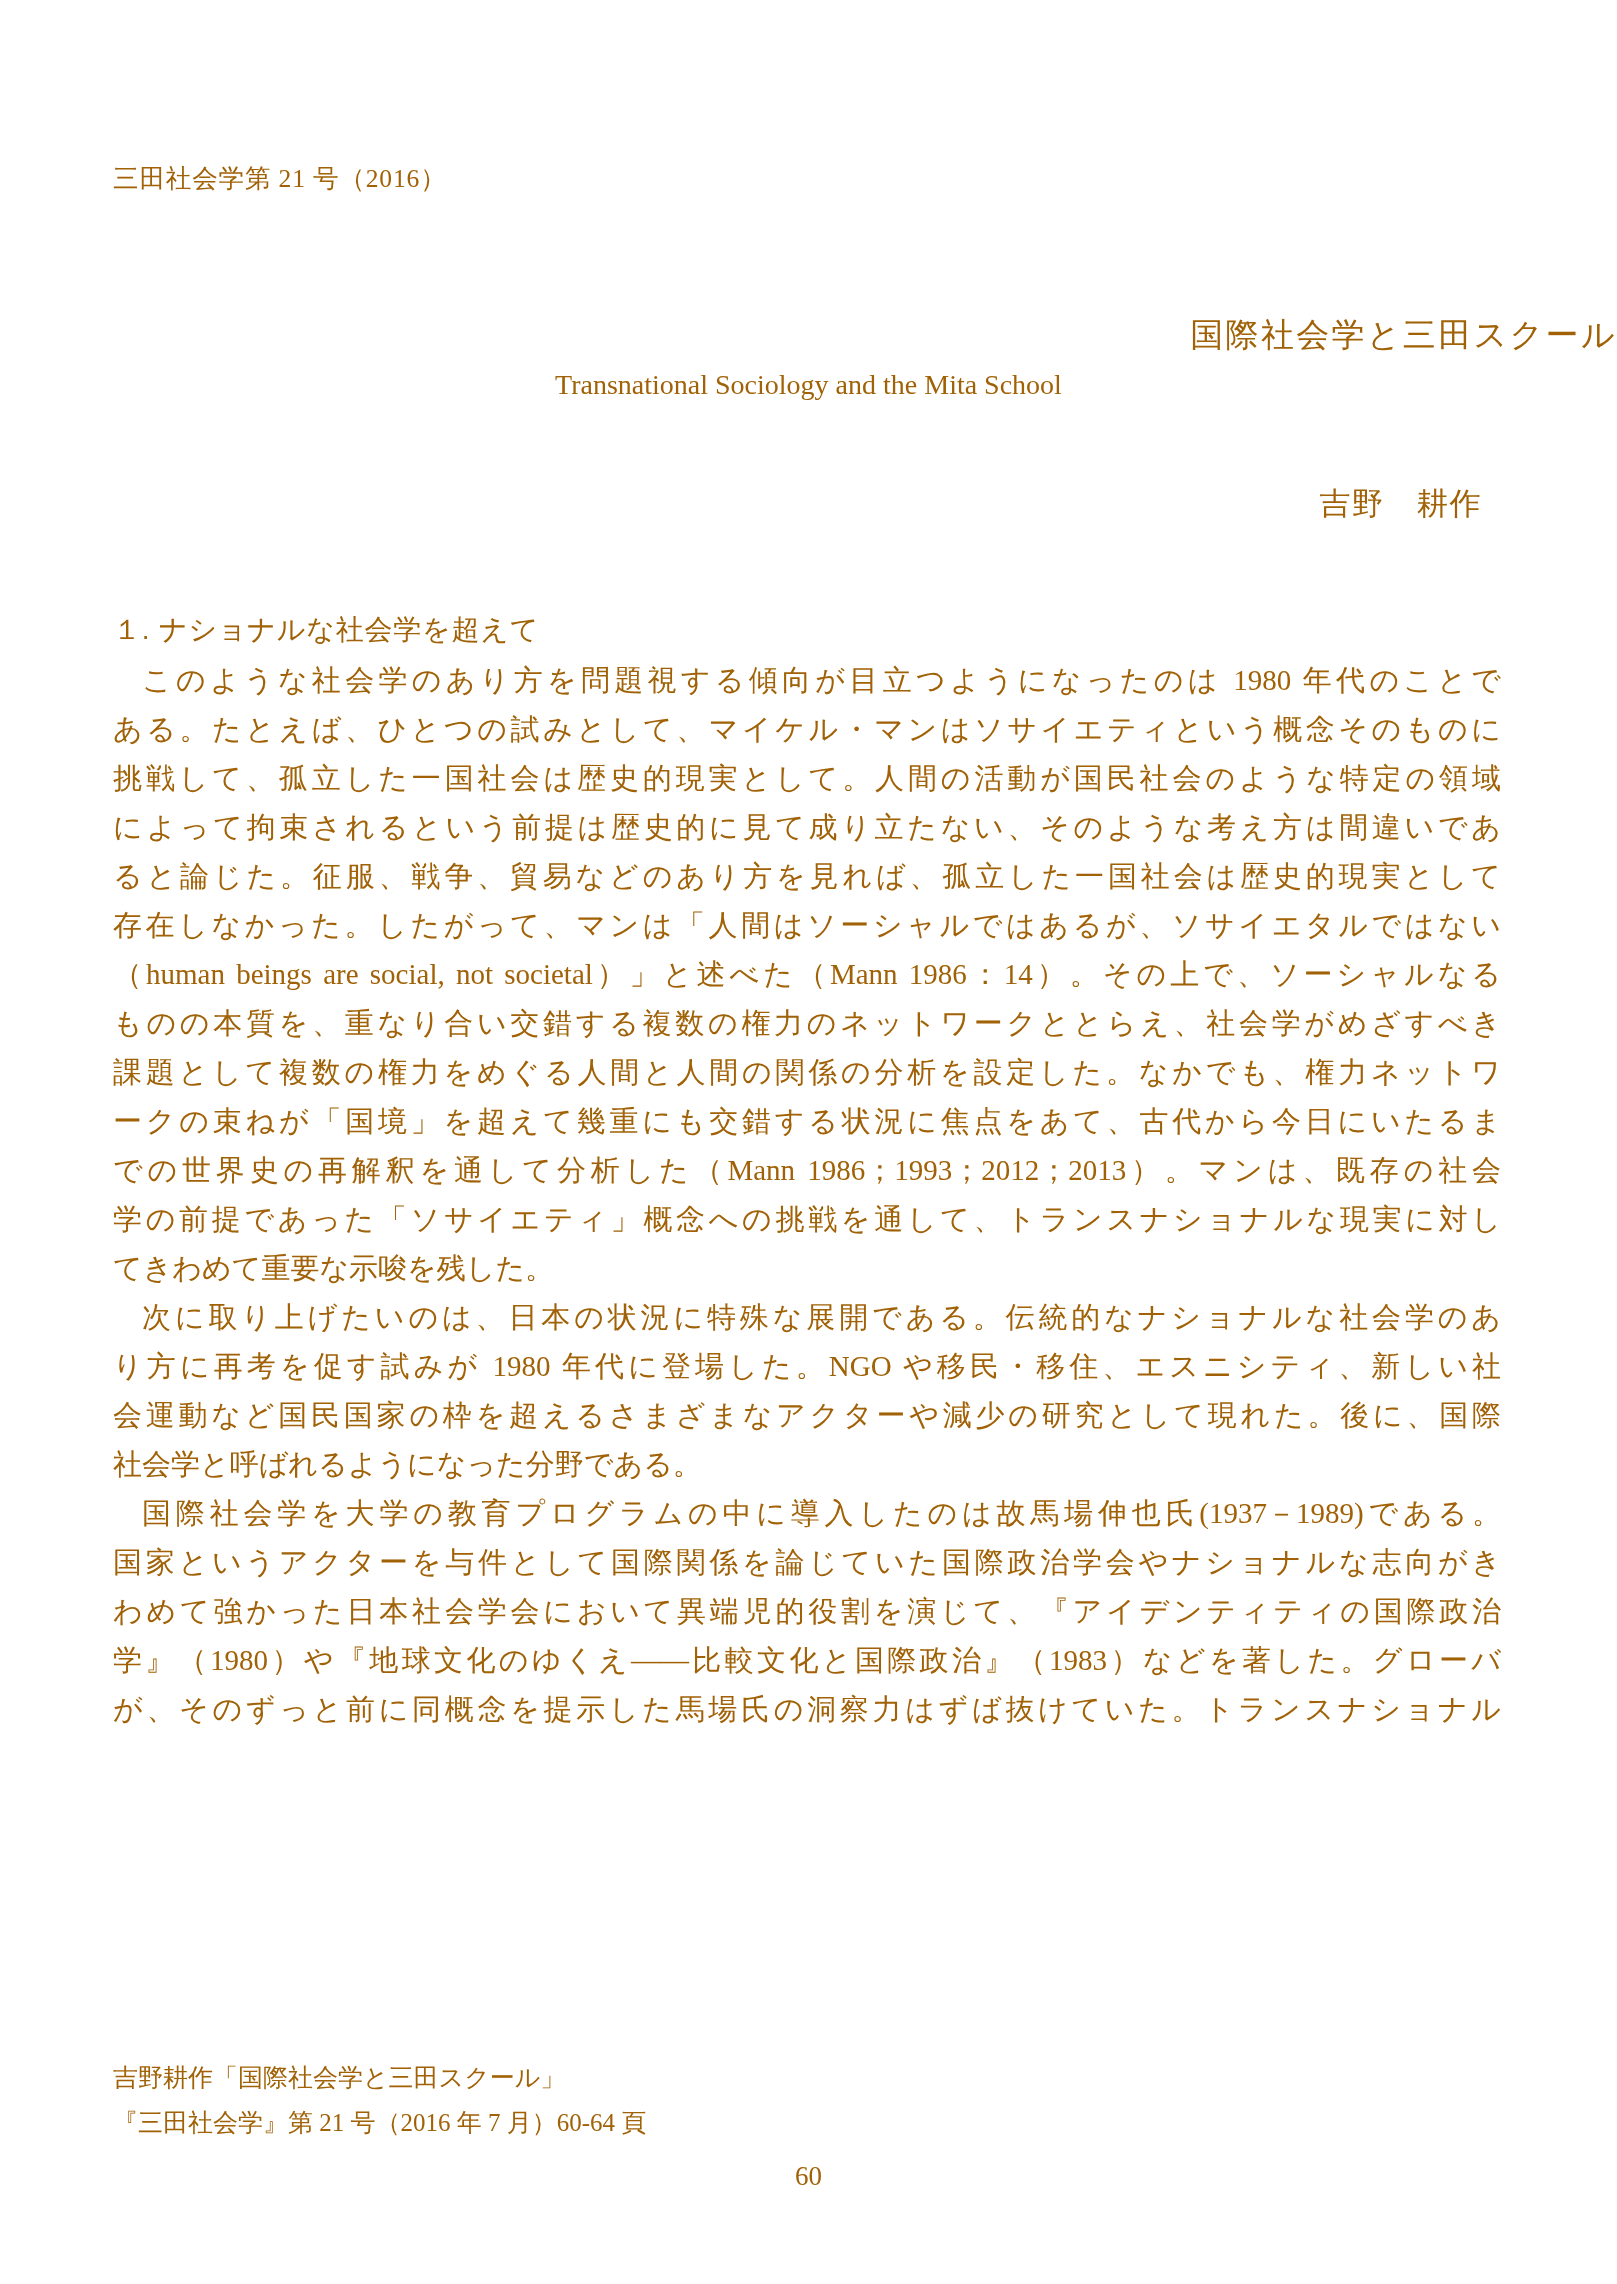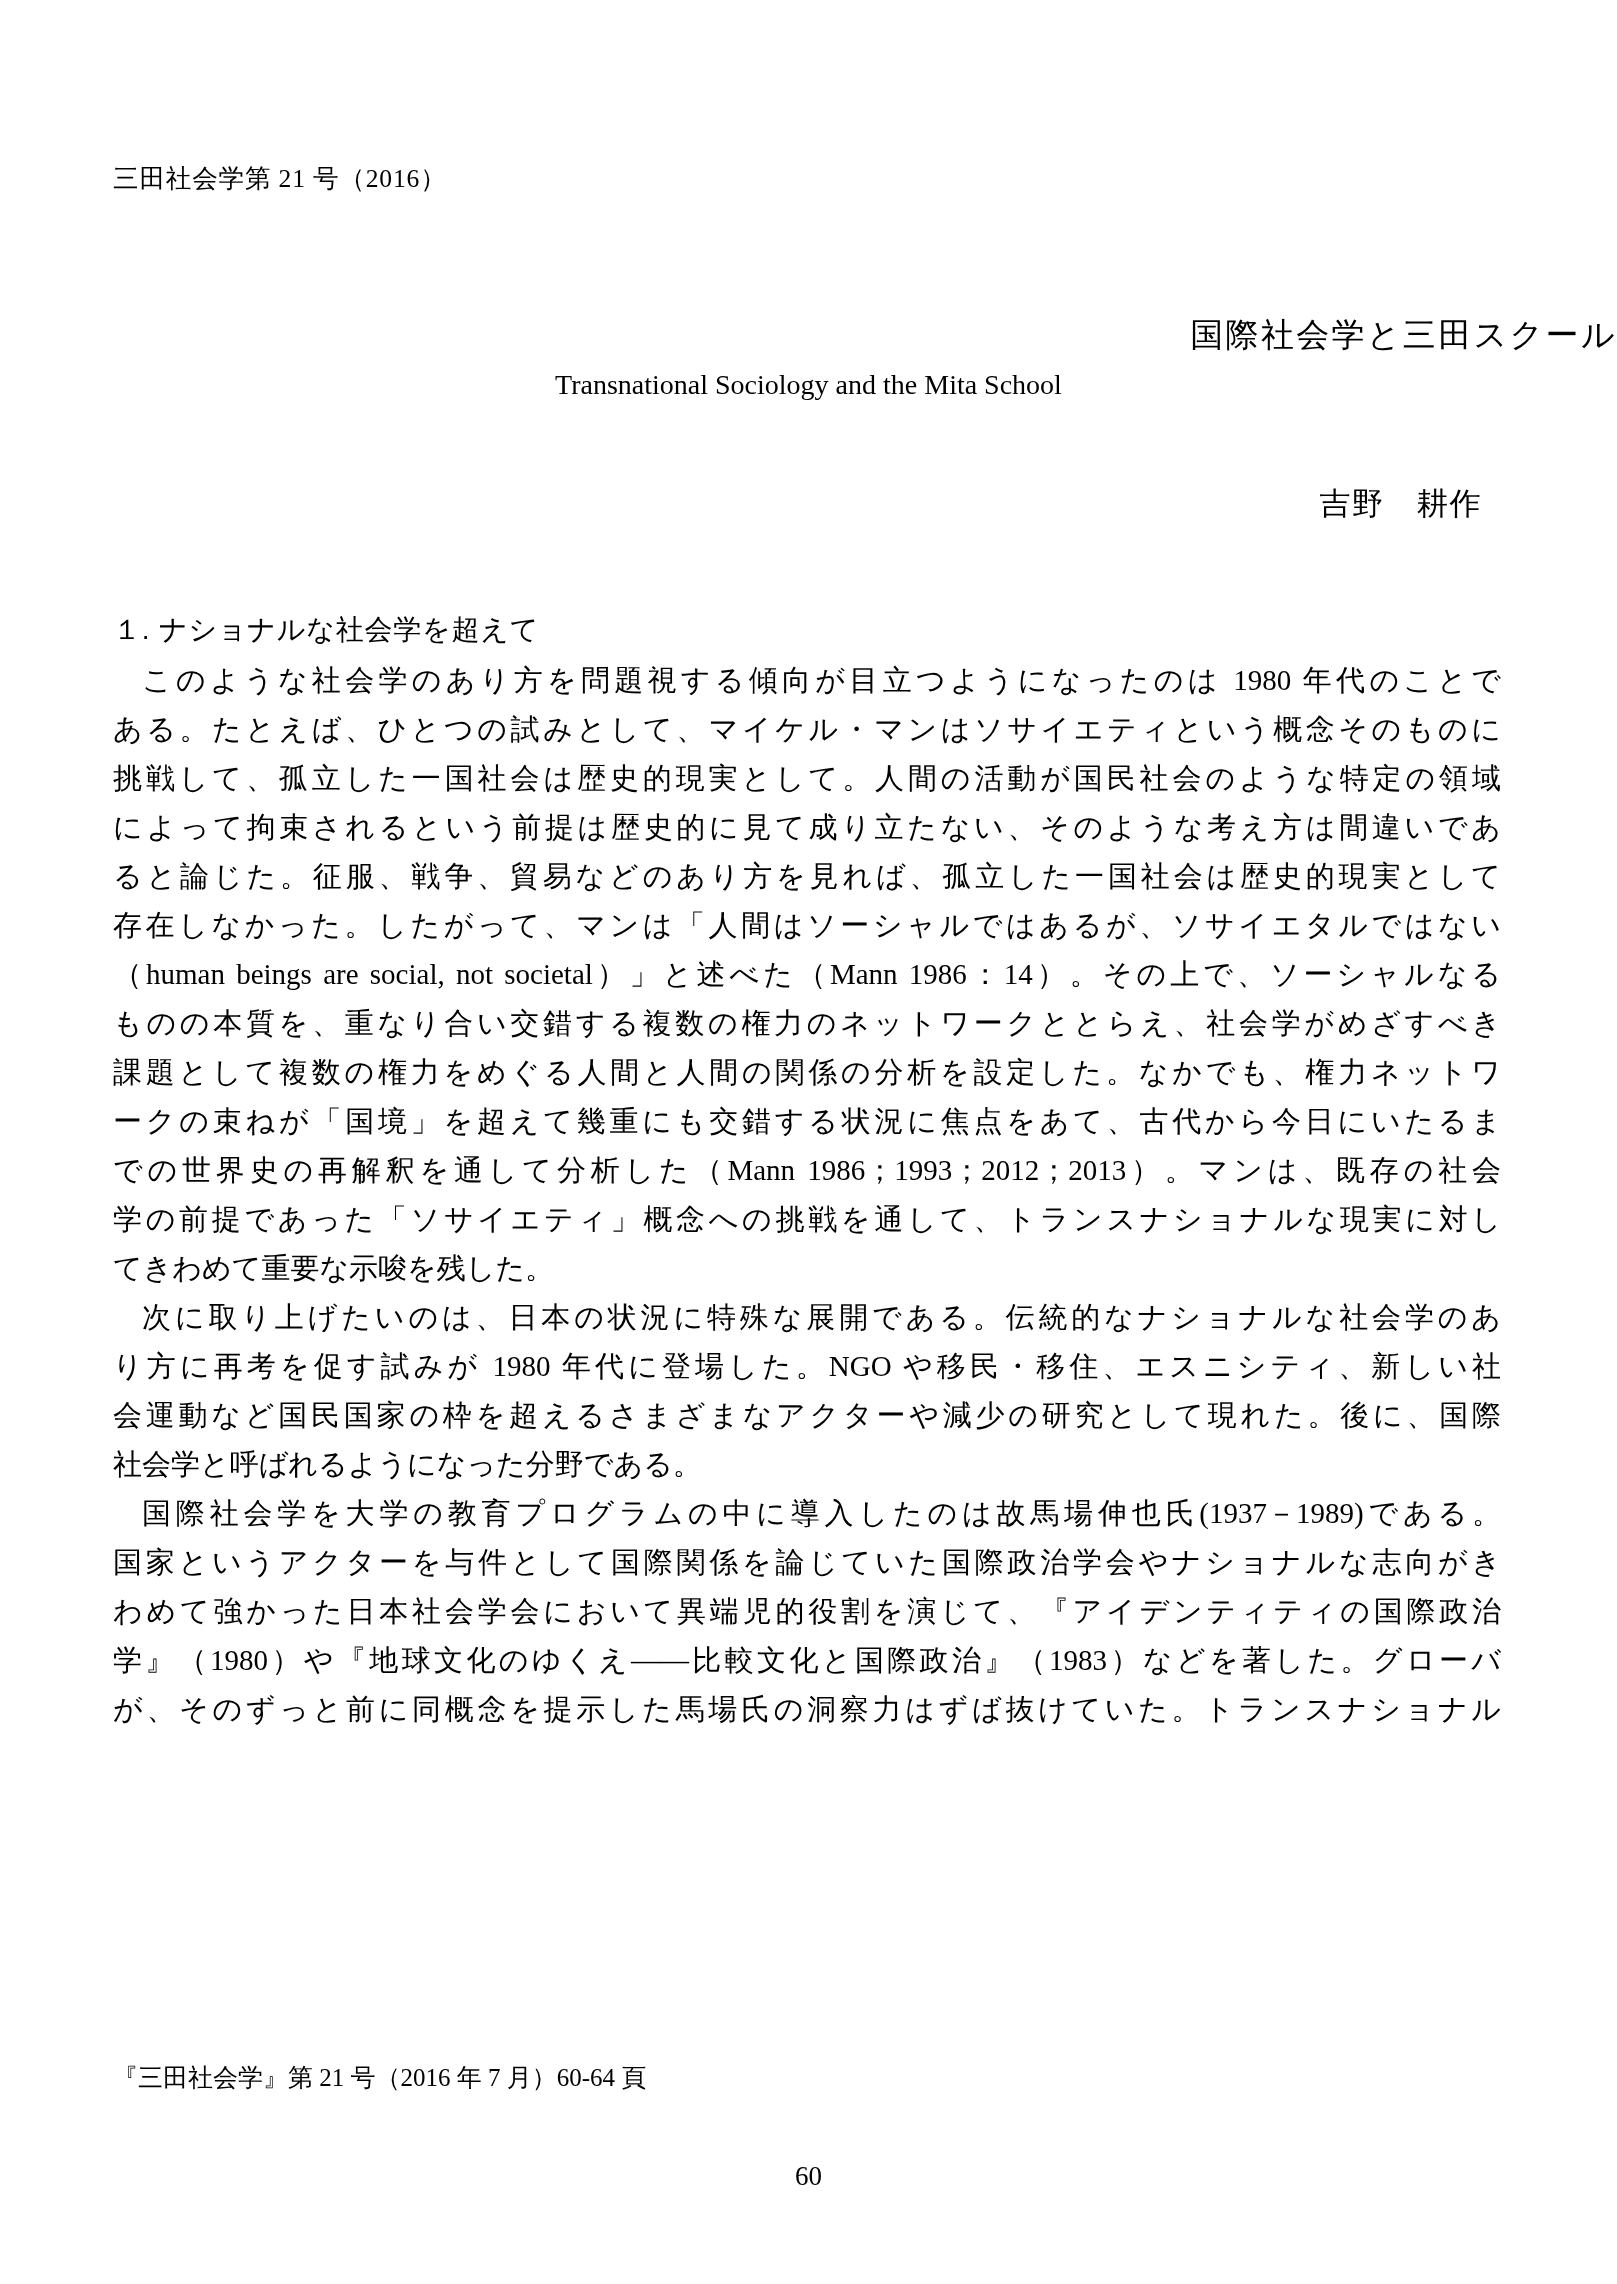--- a/index.html
+++ b/index.html
@@ -5,21 +5,21 @@
   html,body{margin:0;padding:0;}
   body{
     width:1617px;height:2284px;
     background:#f4f4f4;
     font-family:"Liberation Serif","DejaVu Serif",serif;
   }
   .sheet{
     position:relative;
     width:1617px;height:2284px;
     background:#ffffff;
-    color:#000000;
+    color:#a16207;
     overflow:hidden;
   }
   .journal-header{
     position:absolute;top:161px;left:113px;
     font-size:25.6px;letter-spacing:0.8px;
   }
   .doc-title{
     position:absolute;top:313px;left:0;width:100%;
     text-align:right;font-size:33px;letter-spacing:2.3px;
   }
@@ -99,19 +99,20 @@
       <div class="para">
         <div class="line first">国際社会学を大学の教育プログラムの中に導入したのは故馬場伸也氏(1937－1989)である。</div>
         <div class="line">国家というアクターを与件として国際関係を論じていた国際政治学会やナショナルな志向がき</div>
         <div class="line">わめて強かった日本社会学会において異端児的役割を演じて、『アイデンティティの国際政治</div>
         <div class="line">学』（1980）や『地球文化のゆくえ――比較文化と国際政治』（1983）などを著した。グローバ</div>
         <div class="line">が、そのずっと前に同概念を提示した馬場氏の洞察力はずば抜けていた。トランスナショナル</div>
       </div>
     </div>
 
   <div class="footnote">
+      <div>吉野耕作「国際社会学と三田スクール」</div>
       <div>『三田社会学』第 21 号（2016 年 7 月）60-64 頁</div>
     </div>
 
   <div class="page-number">60</div>
 
 </div>
 
 
 </body></html>

